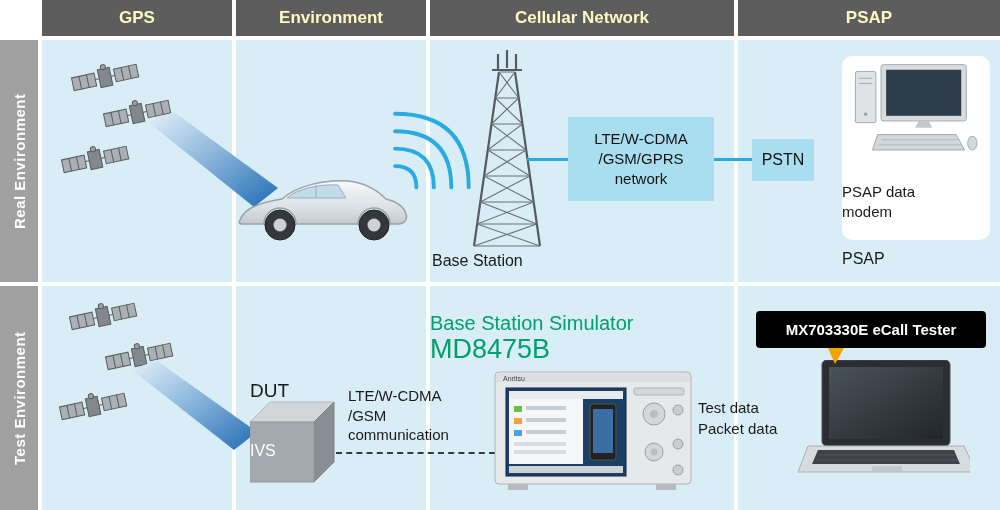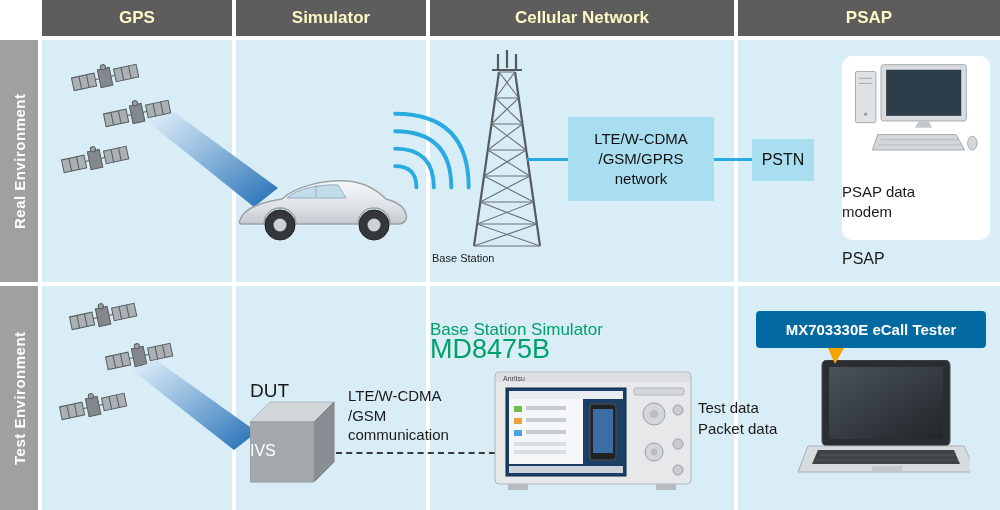--- a/index.html
+++ b/index.html
@@ -12,21 +12,21 @@
         font-weight:bold;font-size:15px;display:flex;align-items:center;justify-content:center;
         writing-mode:vertical-rl;transform:rotate(180deg);letter-spacing:.5px;}
   .cell{position:absolute;background:#d9edf6;}
   .bluebox{position:absolute;background:#a9def0;display:flex;align-items:center;justify-content:center;
            text-align:center;color:#111;font-size:15px;line-height:1.35;}
   .txt{position:absolute;text-align:left;color:#1a1a1a;}
   .preline{white-space:pre-line;}
   .line-blue{position:absolute;height:3px;background:#29abe2;}
   .dash{position:absolute;border-top:2px dashed #3a3a3a;height:0;}
   .green{color:#00a06c;}
-  .callout{position:absolute;background:#0369a1;border-radius:4px;color:#fff;font-weight:bold;
+  .callout{position:absolute;background:#000000;border-radius:4px;color:#fff;font-weight:bold;
            font-size:15px;display:flex;align-items:center;justify-content:center;z-index:5;}
   .callout-tail{position:absolute;top:100%;left:72px;width:0;height:0;
                 border-left:7px solid transparent;border-right:9px solid transparent;
                 border-top:16px solid #f6a200;}
   .panel{position:absolute;background:#fff;border-radius:10px;}
   svg{display:block;}
 </style>
 </head>
 <body>
 
@@ -57,21 +57,21 @@
           <line x1="58.3" y1="7" x2="58.3" y2="20"></line>
           <line x1="23" y1="13.5" x2="43" y2="13.5"></line>
           <rect x="27" y="4.5" width="12" height="18" fill="#82888c"></rect>
           <circle cx="33" cy="3" r="2.6" fill="#9aa0a4"></circle>
         </g>
       </g>
     </defs>
   </svg>
 
   <div class="hdr" style="left:42px;width:190px">GPS</div>
-  <div class="hdr" style="left:236px;width:190px">Simulator</div>
+  <div class="hdr" style="left:236px;width:190px">Environment</div>
   <div class="hdr" style="left:430px;width:304px">Cellular Network</div>
   <div class="hdr" style="left:738px;width:262px">PSAP</div>
 
   <div class="side" style="top:40px;height:242px">Real Environment</div>
   <div class="side" style="top:286px;height:224px">Test Environment</div>
 
   <div class="cell" style="left:42px;top:40px;width:190px;height:242px"></div>
   <div class="cell" style="left:236px;top:40px;width:190px;height:242px"></div>
   <div class="cell" style="left:430px;top:40px;width:304px;height:242px"></div>
   <div class="cell" style="left:738px;top:40px;width:262px;height:242px"></div>
@@ -112,21 +112,21 @@
   <svg class="abs" style="left:462px;top:48px" width="95" height="205" viewBox="0 0 95 205">
     <g stroke="#565b60" stroke-width="2.2" fill="none">
       <path d="M37,24 L12,198 M53,24 L78,198 M30,22 L60,22 M36,22 L36,6 M45,20 L45,2 M54,22 L54,6"></path>
     </g>
     <g stroke="#6a7075" stroke-width="1.1" fill="none">
       <path d="M37,24 L53,24 M33.3,50 L56.7,50 M29.5,76 L60.5,76 M25.8,102 L64.2,102 M22.1,128 L67.9,128 M18.3,154 L71.7,154 M15.2,176 L74.8,176 M12,198 L78,198"></path>
       <path d="M37,24 L56.7,50 M53,24 L33.3,50 M33.3,50 L60.5,76 M56.7,50 L29.5,76 M29.5,76 L64.2,102 M60.5,76 L25.8,102 M25.8,102 L67.9,128 M64.2,102 L22.1,128 M22.1,128 L71.7,154 M67.9,128 L18.3,154 M18.3,154 L74.8,176 M71.7,154 L15.2,176 M15.2,176 L78,198 M74.8,176 L12,198"></path>
     </g>
   </svg>
 
-  <div class="txt" style="left:432px;top:252px;width:155px;font-size:11px">Base Station</div>
+  <div class="txt" style="left:432px;top:252px;width:155px;font-size:16px">Base Station</div>
 
   <div class="line-blue" style="left:527px;top:158px;width:41px"></div>
 
   <div class="bluebox preline" style="left:568px;top:117px;width:146px;height:84px">LTE/W-CDMA
 /GSM/GPRS
 network</div>
 
   <div class="line-blue" style="left:714px;top:158px;width:38px"></div>
 
   <div class="bluebox" style="left:752px;top:139px;width:62px;height:42px;font-size:16px">PSTN</div>
@@ -171,21 +171,21 @@
   </svg>
 
   <div class="txt" style="left:250px;top:442px;width:52px;font-size:16px;color:#fff">IVS</div>
 
   <div class="txt preline" style="left:348px;top:386px;width:140px;font-size:15px;line-height:1.3">LTE/W-CDMA
 /GSM
 communication</div>
 
   <div class="dash" style="left:336px;top:452px;width:159px"></div>
 
-  <div class="txt green" style="left:430px;top:320px;width:305px;font-size:17px">Base Station Simulator</div>
+  <div class="txt green" style="left:430px;top:312px;width:305px;font-size:20px">Base Station Simulator</div>
   <div class="txt green" style="left:430px;top:334px;width:305px;font-size:27px">MD8475B</div>
 
   <svg class="abs" style="left:494px;top:366px" width="198" height="126" viewBox="0 0 198 126">
     <rect x="1" y="6" width="196" height="112" rx="4" fill="#e6e8e9" stroke="#b0b4b7"></rect>
     <rect x="2" y="7" width="194" height="9" fill="#dcdfe1"></rect>
     <text x="9" y="14.5" font-size="7" fill="#444" font-family="Liberation Sans, sans-serif">Anritsu</text>
     <rect x="12" y="22" width="120" height="88" fill="#1c3f66" stroke="#0e2946"></rect>
     <rect x="15" y="25" width="114" height="8" fill="#e8ecef"></rect>
     <rect x="15" y="33" width="74" height="65" fill="#f4f6f8"></rect>
     <rect x="20" y="40" width="8" height="6" fill="#6abf4b"></rect>

